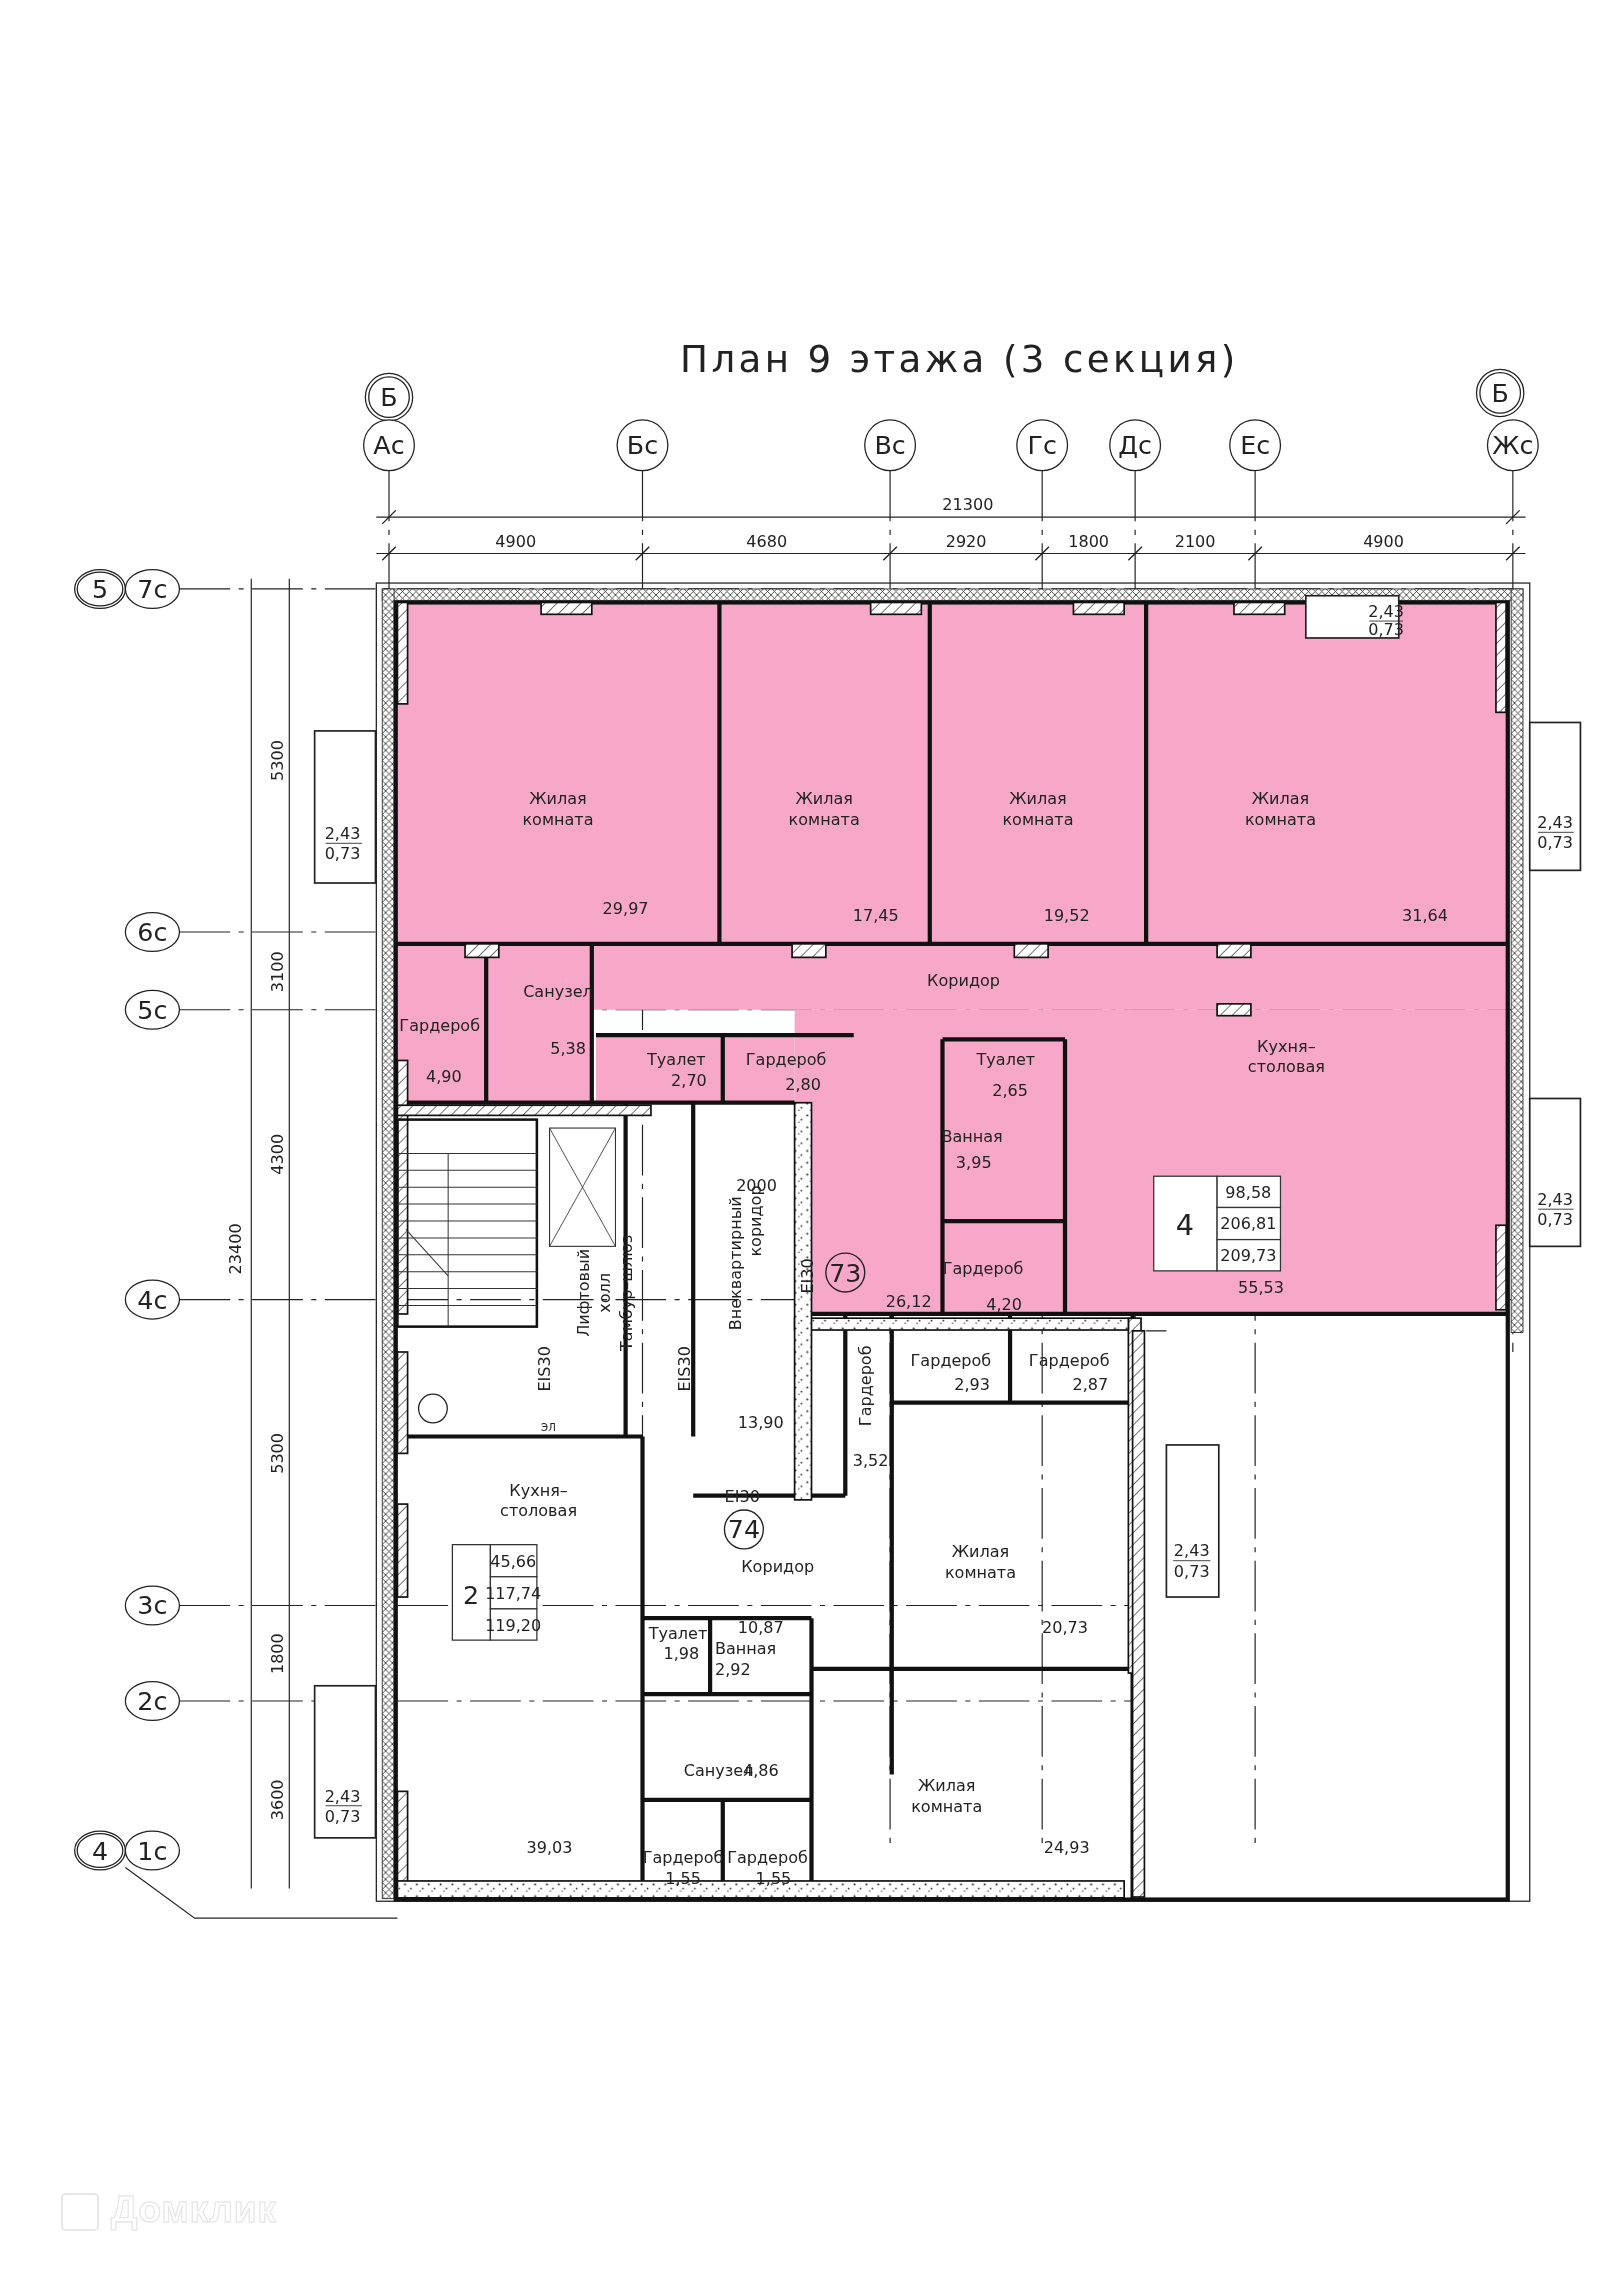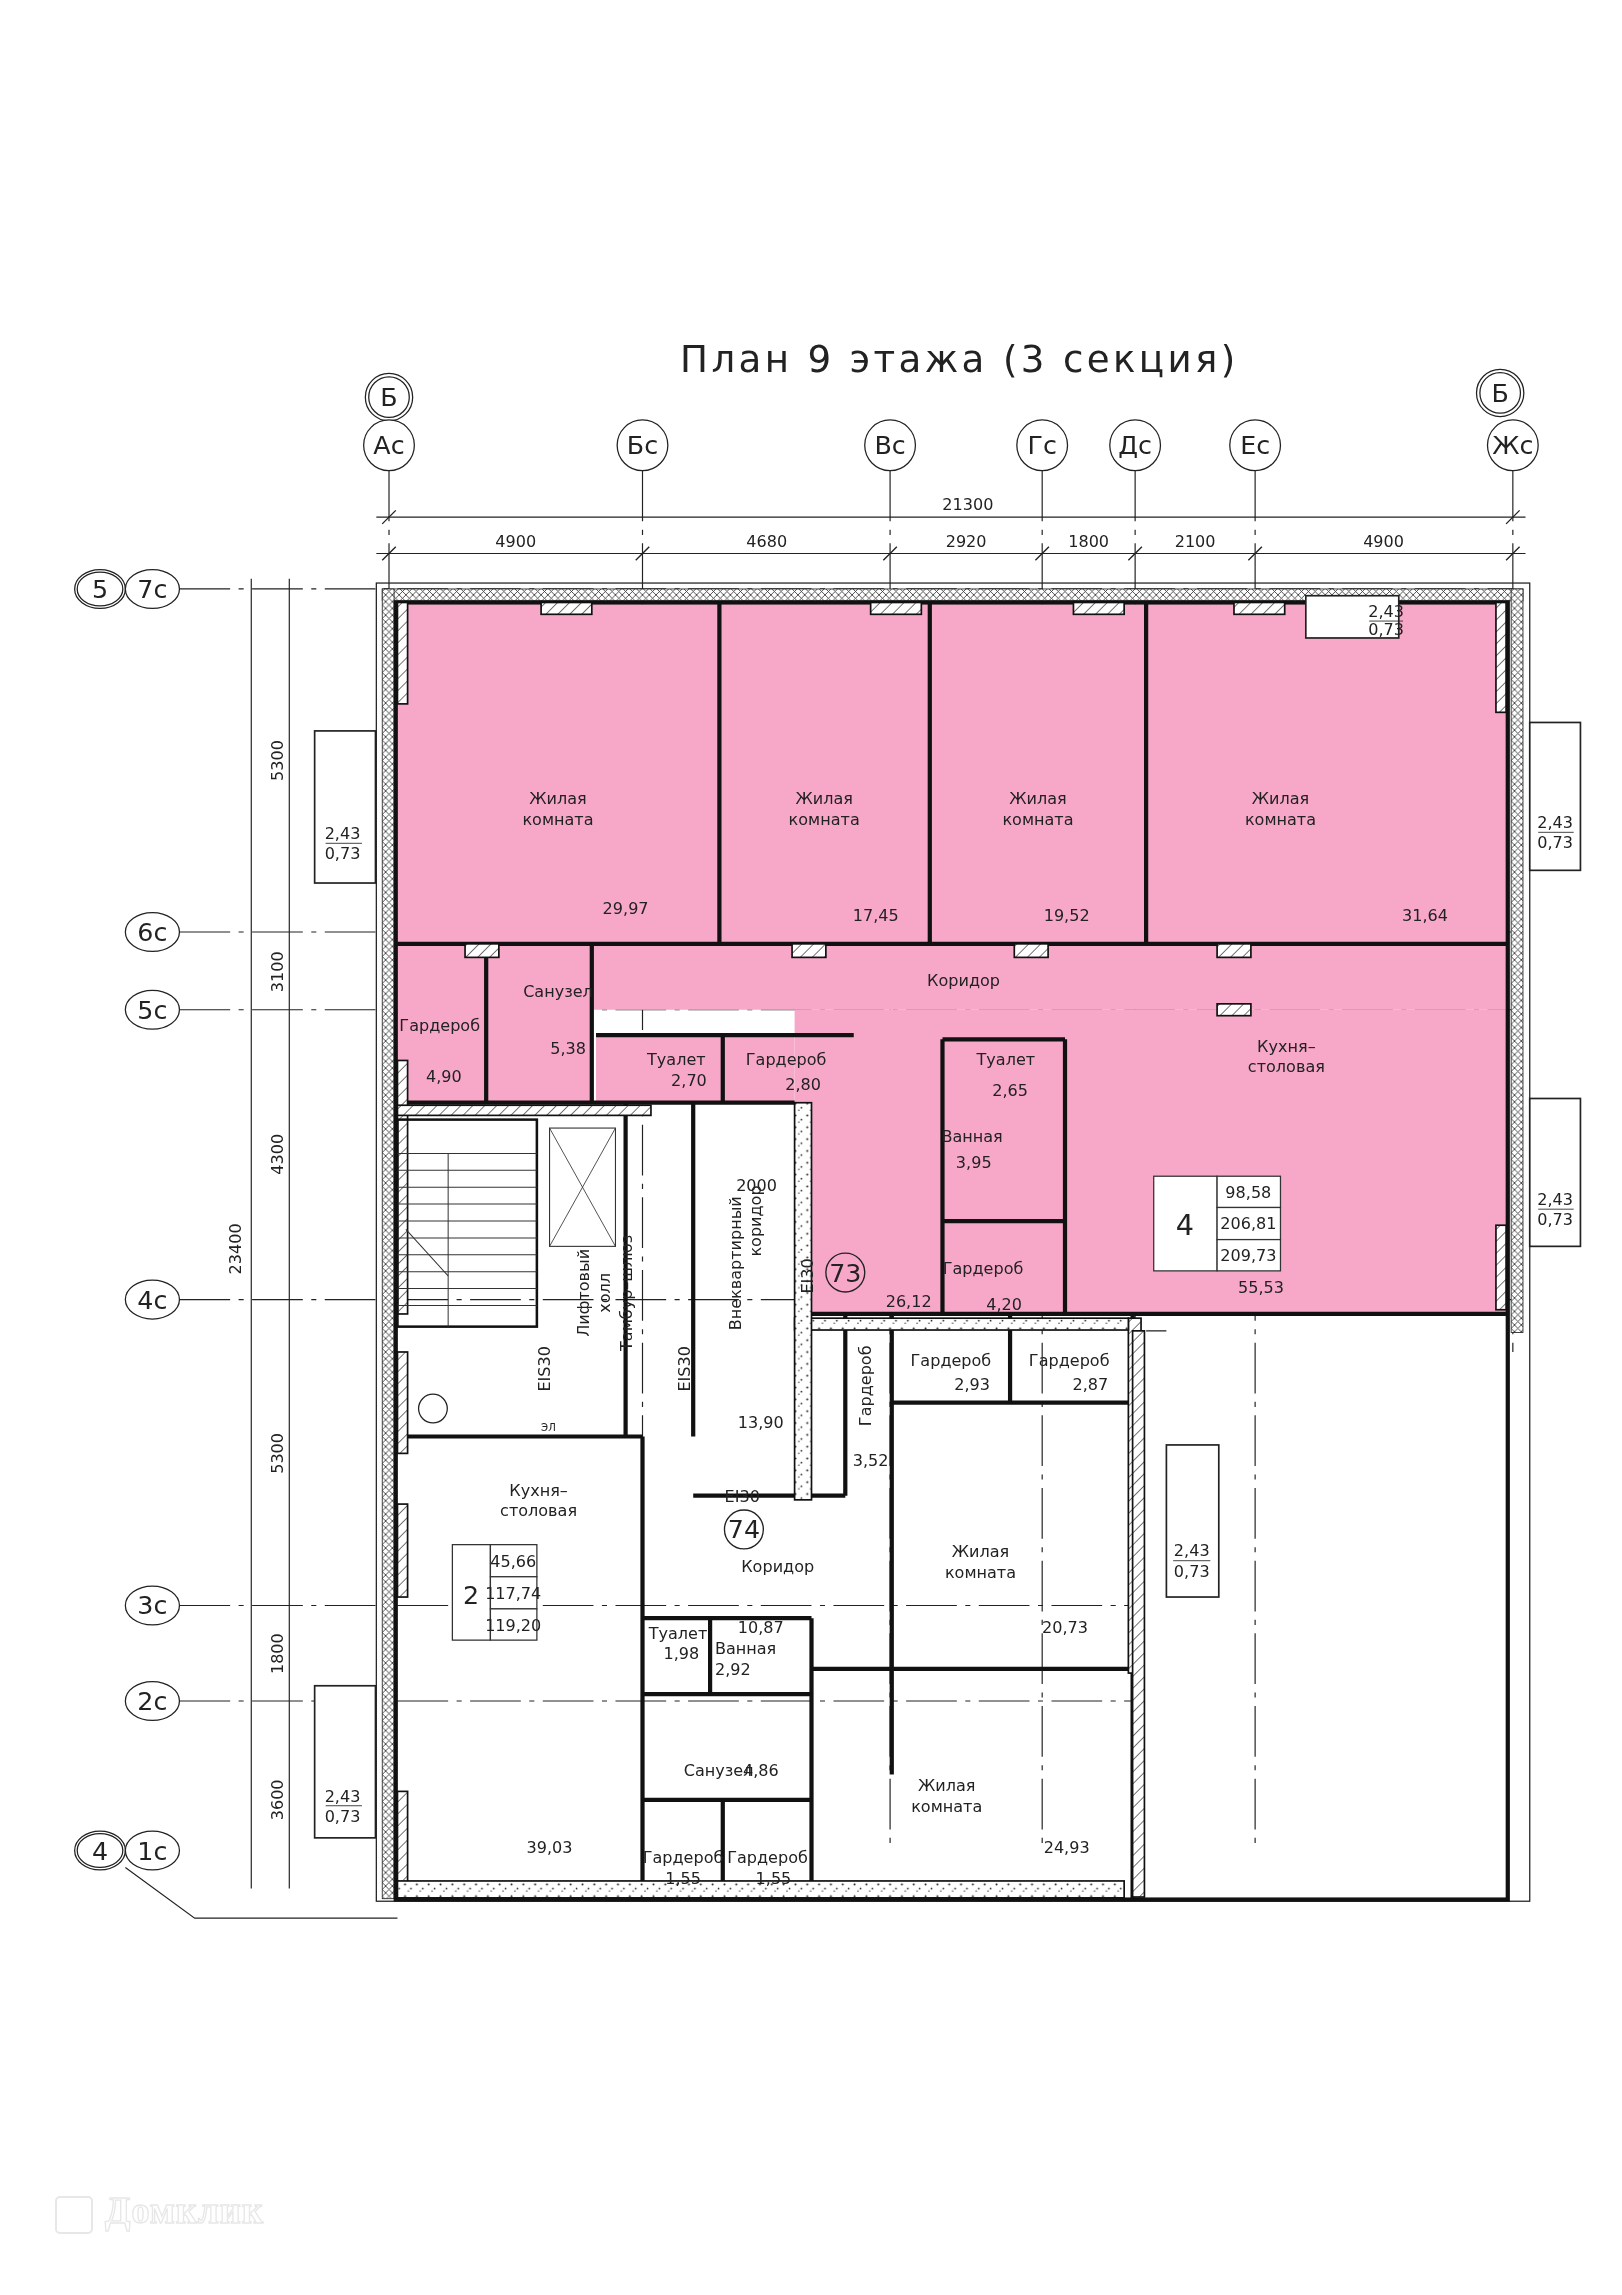--- a/index.html
+++ b/index.html
@@ -11,22 +11,22 @@
   .area{font-size:19px;text-anchor:middle;}
   .axis{font-size:30px;text-anchor:middle;dominant-baseline:central;}
   .dim{font-size:19px;text-anchor:middle;}
   .pink{fill:#f7a8c8;}
   .wall{fill:none;stroke:#111;stroke-width:5;}
   .grid{stroke:#222;stroke-width:1.4;stroke-dasharray:60 10 6 10;fill:none;}
   .dl{stroke:#222;stroke-width:1.4;fill:none;}
   .hatch{fill:url(#h45);stroke:#111;stroke-width:2;}
   .conc{fill:url(#conc);stroke:#111;stroke-width:2;}
   .summ rect{fill:#fff;stroke:#333;stroke-width:1.5;}
-  .wm{position:absolute;left:55px;top:2189px;font-size:37px;font-weight:bold;color:#ffffff;
-      -webkit-text-stroke:1.3px #e7e7e7;letter-spacing:0.8px;font-family:Liberation Serif, serif;}
+  .wm{position:absolute;left:61px;top:2189px;font-size:37px;font-weight:bold;color:#ffffff;
+      -webkit-text-stroke:1.3px #e7e7e7;letter-spacing:0.8px;font-family:Liberation Sans, sans-serif;}
 </style>
 </head>
 <body>
 
 <svg id="plan" width="1623" height="2295" viewBox="0 0 1920 2716" xmlns="http://www.w3.org/2000/svg">
   <defs>
     <pattern id="h45" width="10" height="10" patternUnits="userSpaceOnUse" patternTransform="rotate(45)">
       <rect width="10" height="10" fill="#fff"></rect>
       <line x1="0" y1="0" x2="0" y2="10" stroke="#222" stroke-width="1.5"></line>
     </pattern>

